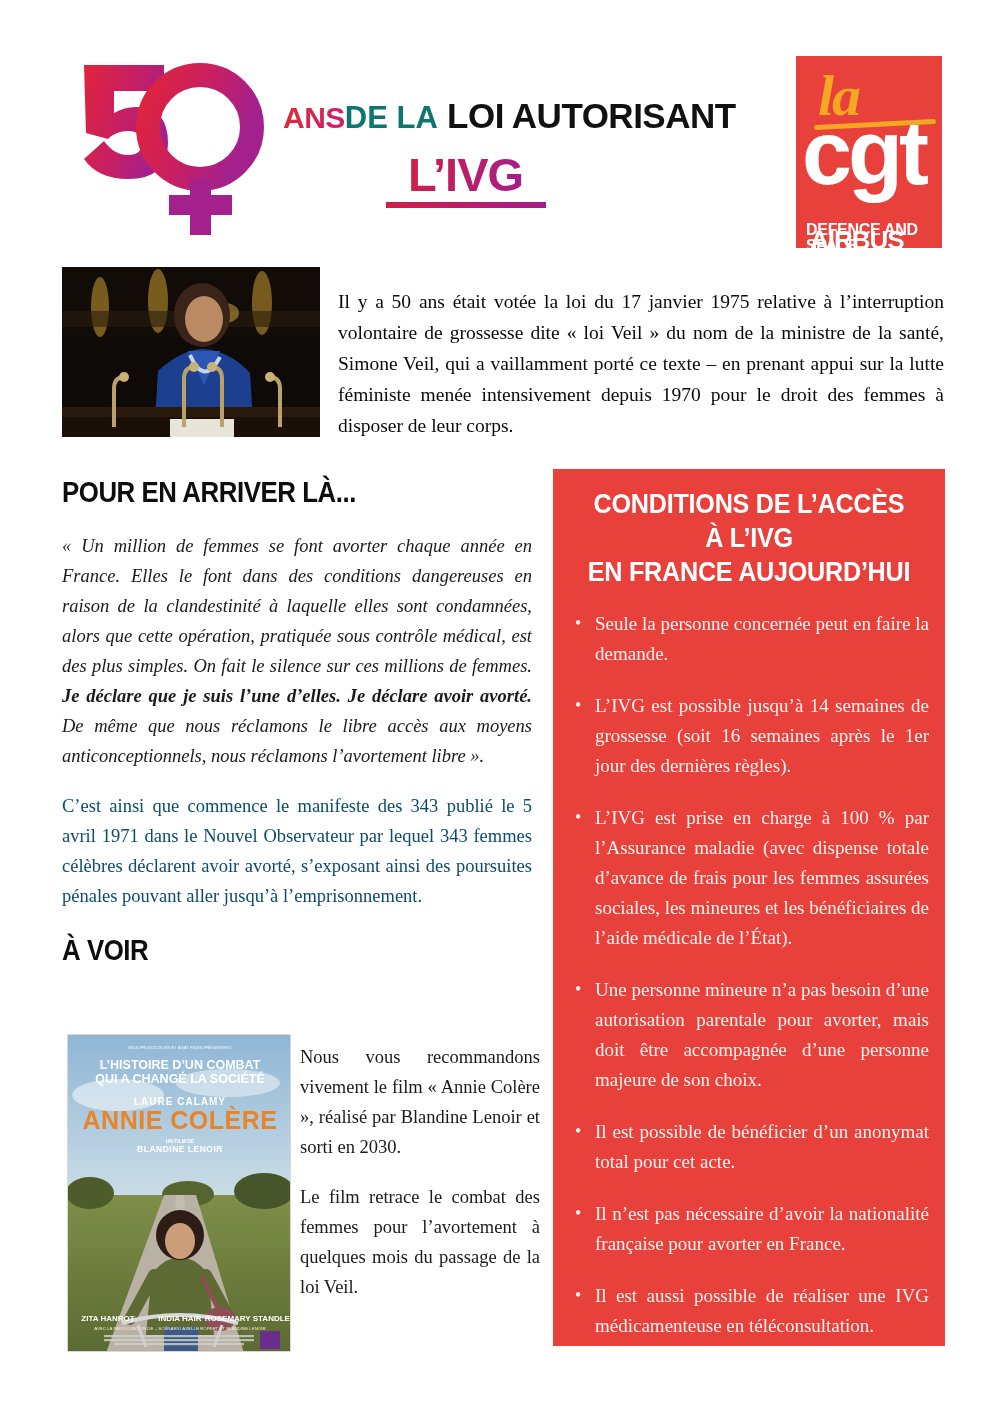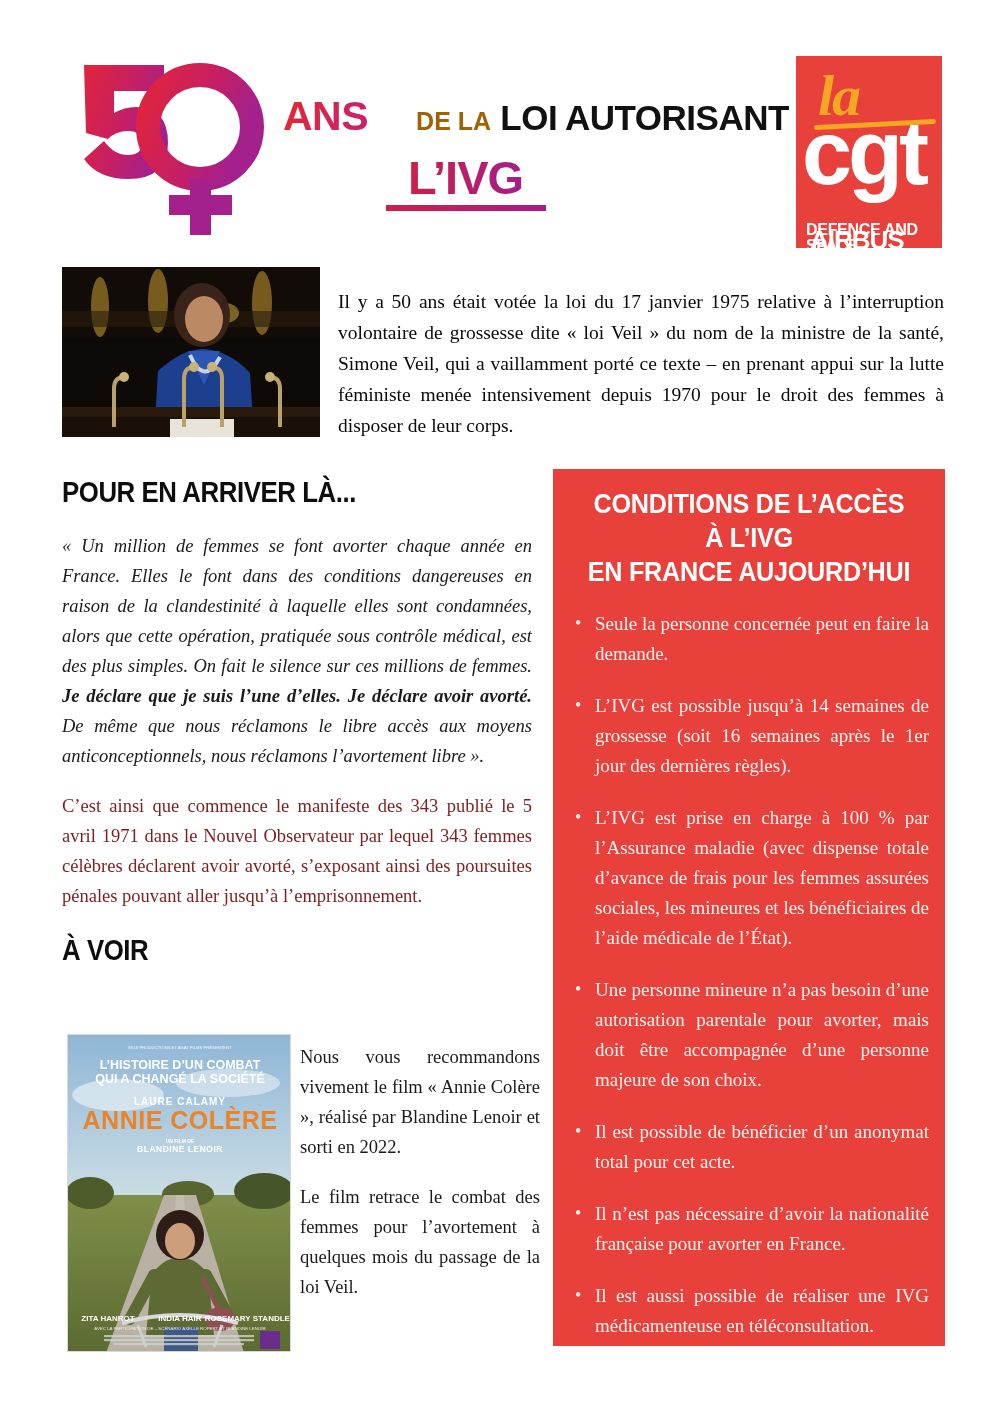--- a/index.html
+++ b/index.html
@@ -26,23 +26,23 @@
     font-size: 35px;
     line-height: 40px;
     letter-spacing: -0.5px;
     white-space: nowrap;
   }
   .headline .ans {
     background: linear-gradient(100deg, #e02a33 0%, #c9206f 100%);
     -webkit-background-clip: text;
     background-clip: text;
     color: transparent;
-    font-size: 41px;
-  }
-  .headline .dela { color: #a16207; font-size: 25px; letter-spacing: 0px; margin-left: 48px; }
+    font-size: 30px;
+  }
+  .headline .dela { color: #0f766e; font-size: 31px; letter-spacing: 0px; }
   .headline .loi { color: #111; font-size: 35px; }
   .headline .l2 {
     text-align: center;
     margin-top: 12px;
     padding-right: 135px;
   }
   .ivg {
     display: inline-block;
     font-family: "Liberation Sans", sans-serif;
     font-weight: bold;
@@ -157,21 +157,21 @@
     color: #1a1a1a;
     text-align: justify;
   }
   .manifesto b { font-weight: bold; font-style: italic; }
 
   .para {
     margin-top: 20px;
     font-family: "Liberation Serif", serif;
     font-size: 18.5px;
     line-height: 30px;
-    color: #7f1d1d;
+    color: #0c4a6e;
     text-align: justify;
   }
 
   .avoir-head { margin-top: 22px; }
 
   
   .film-block { position: absolute; left: 62px; top: 1034px; width: 478px; }
   .poster {
     position: absolute; left: 5px; top: 0;
     width: 224px; height: 318px;
@@ -392,21 +392,21 @@
         <g opacity="0.8">
           <rect x="36" y="300" width="150" height="2.2" fill="#cfd4cf"></rect>
           <rect x="36" y="304" width="150" height="2.2" fill="#cfd4cf"></rect>
           <rect x="46" y="308" width="130" height="2.2" fill="#cfd4cf"></rect>
         </g>
         <rect x="192" y="296" width="20" height="18" fill="#6b2d8c"></rect>
       </svg>
     </div>
 
     <div class="film-text">
-      <p>Nous vous recommandons vivement le film « Annie Colère », réalisé par Blandine Lenoir et sorti en 2022.</p>
+      <p>Nous vous recommandons vivement le film « Annie Colère », réalisé par Blandine Lenoir et sorti en 2030.</p>
       <p>Le film retrace le combat des femmes pour l’avortement à quelques mois du passage de la loi Veil.</p>
     </div>
   </div>
 
   <div class="panel">
     <div class="panel-title">
       <div>CONDITIONS DE L’ACCÈS À L’IVG</div>
       <div>EN FRANCE AUJOURD’HUI</div>
     </div>
     <ul>

